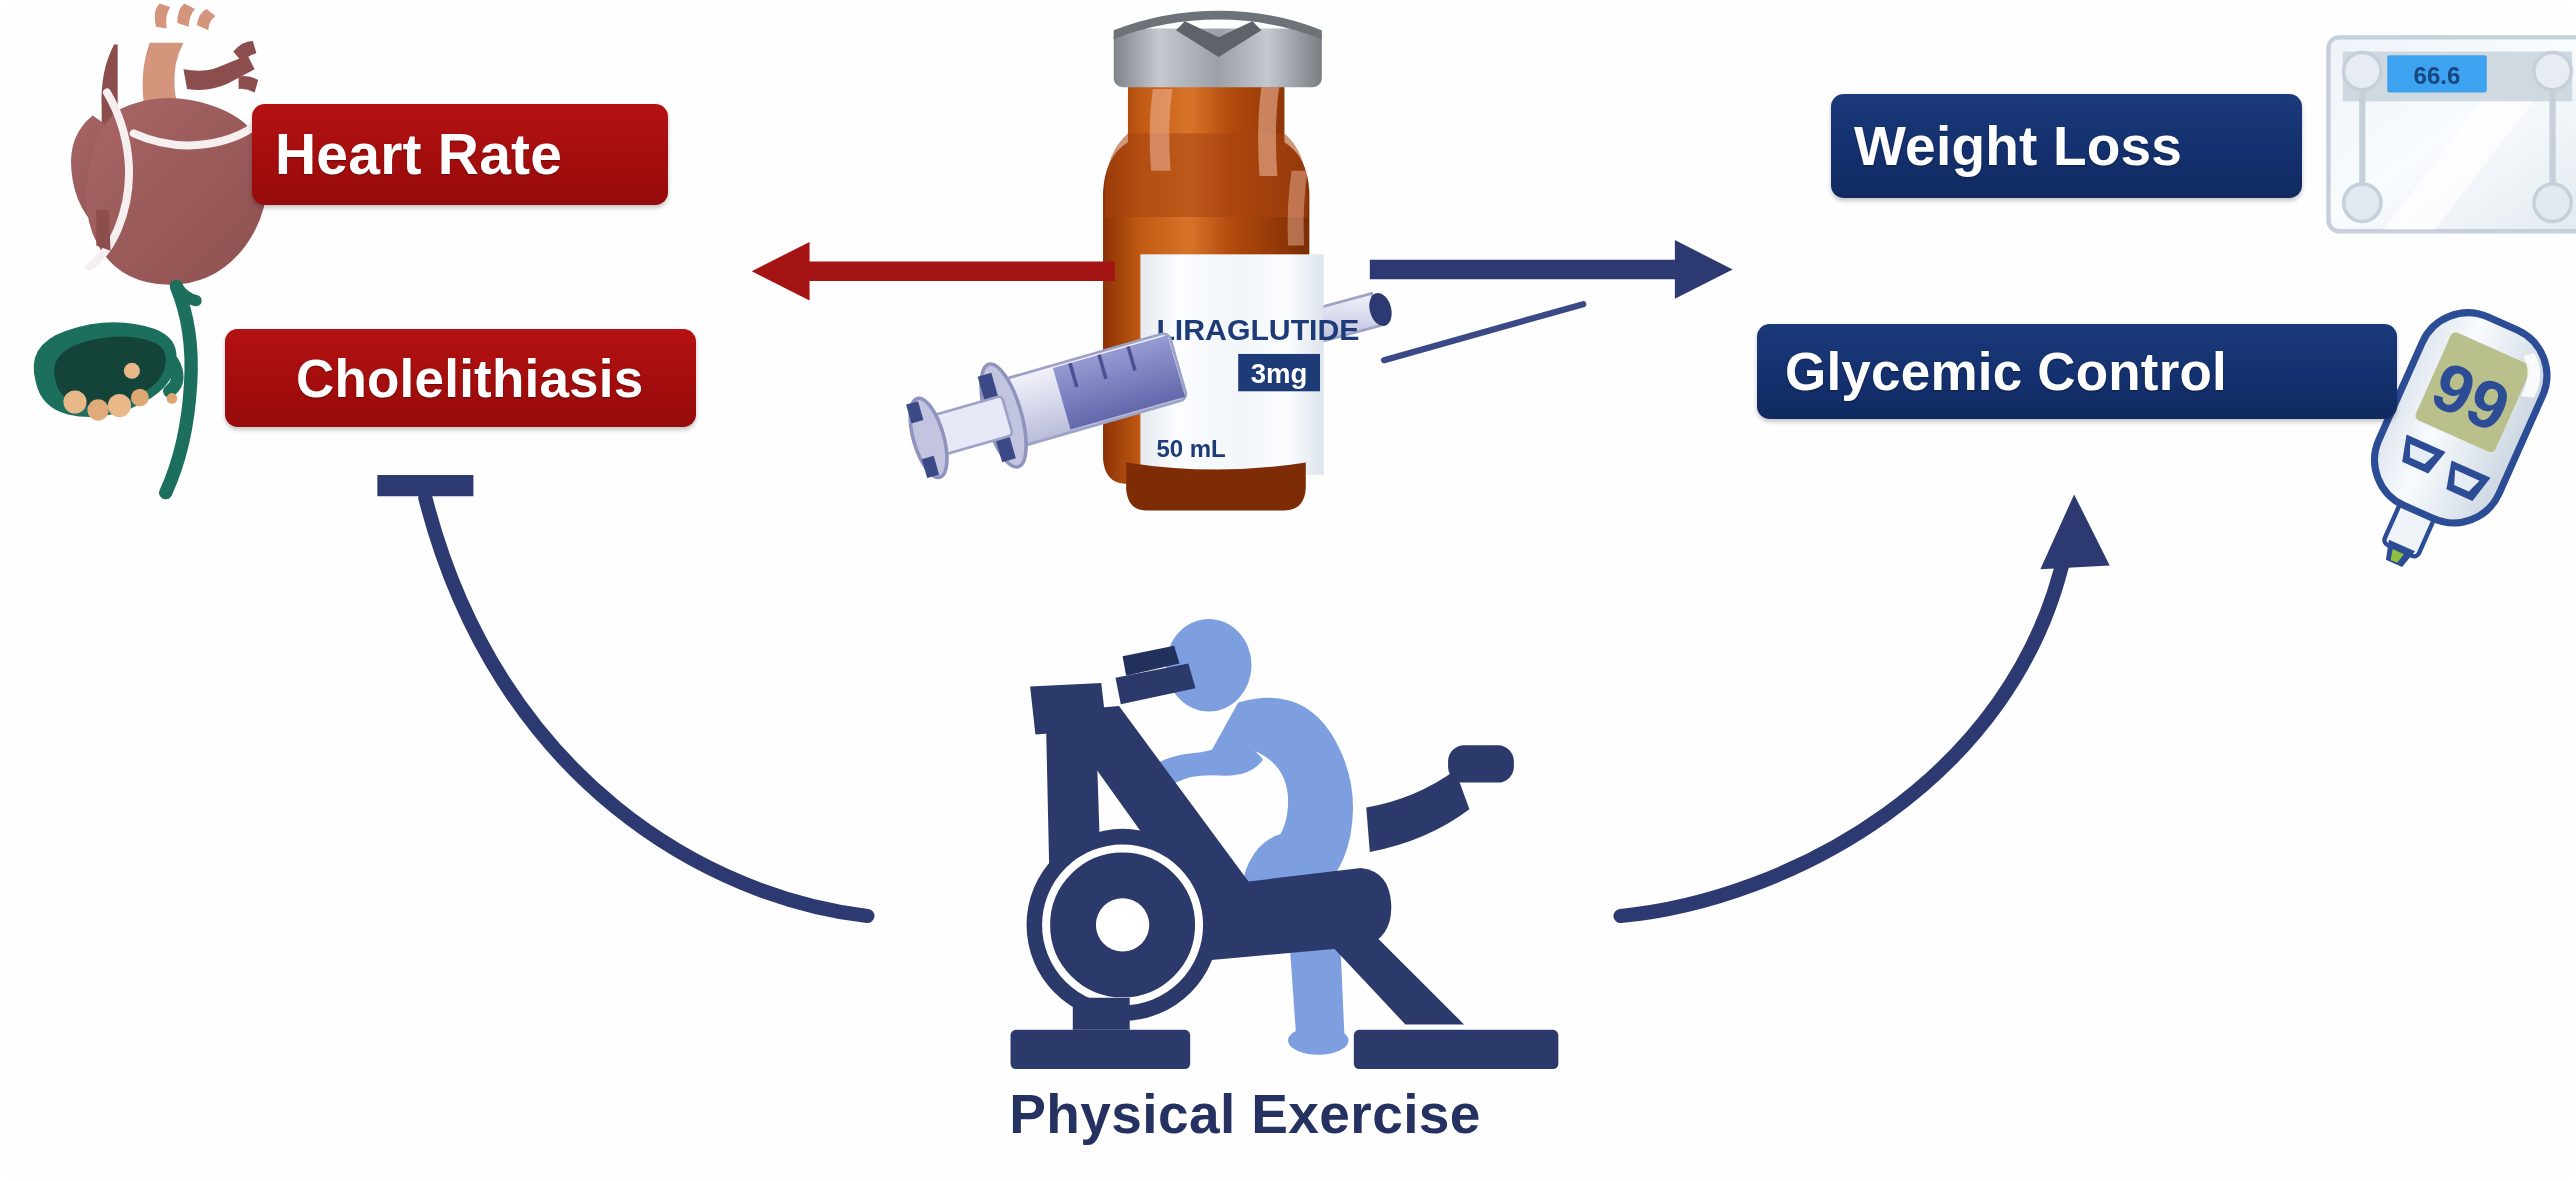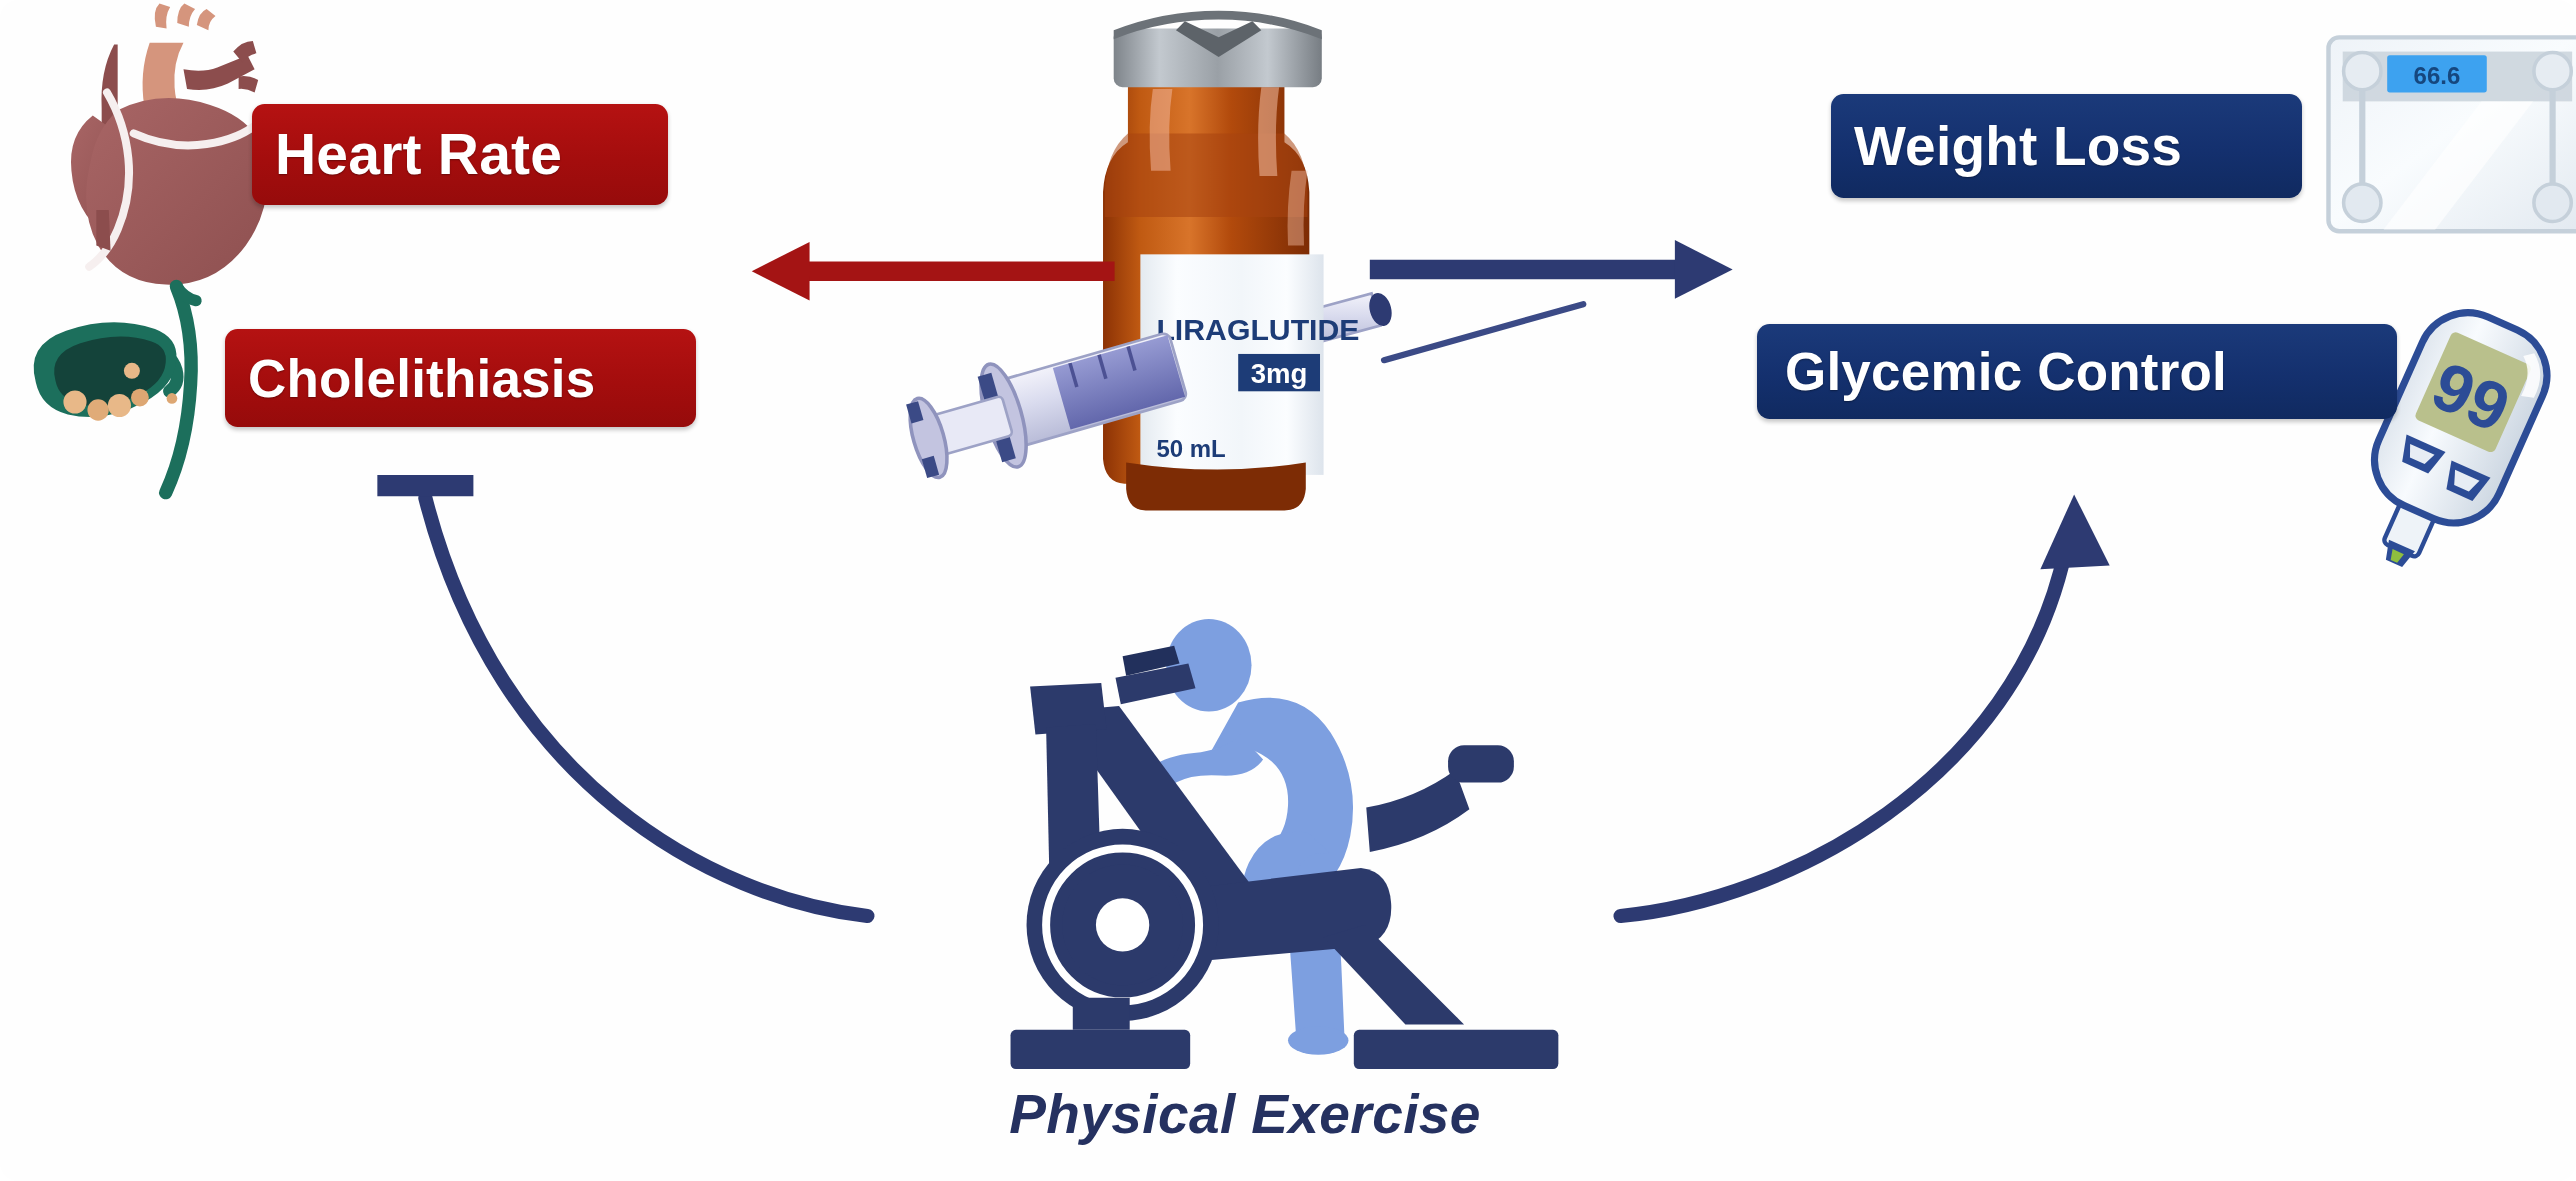--- a/index.html
+++ b/index.html
@@ -41,40 +41,39 @@
     line-height: 1;
     text-shadow: 0 0.9px 1.8px rgba(0,0,0,0.35);
   }
   .pill-red  { background: linear-gradient(180deg,#b51212 0%, #a40d0d 55%, #960b0b 100%); }
   .pill-navy { background: linear-gradient(180deg,#1b3a7a 0%, #14306e 55%, #102a60 100%); }
 
   #pill-heart-rate      { left: 252px;  top: 104px; width: 416px;  height: 101px; }
   #pill-heart-rate span { font-size: 57px; }
 
   #pill-cholelithiasis      { left: 225px; top: 329px; width: 471px; height: 98px; }
-  #pill-cholelithiasis span { font-size: 53px; }
+  #pill-cholelithiasis span { font-size: 53px; margin-left: 48px; }
 
   #pill-weight-loss      { left: 1831px; top: 94px; width: 471px;  height: 104px; }
   #pill-weight-loss span { font-size: 55px; }
 
   #pill-glycemic-control      { left: 1757px; top: 324px; width: 640px; height: 95px; padding-left: 28px; }
   #pill-glycemic-control span { font-size: 53px; }
 
   
   #exercise-caption {
     position: absolute;
     left: 907px;
     top: 1082px;
     width: 676px;
     text-align: center;
     color: #253160;
     font-size: 55px;
     font-weight: bold;
     letter-spacing: 0.4px;
-    font-style: italic;
   }
 
   
   .layer {
     position: absolute;
     left: 0; top: 0;
     width: 2576px;
     height: 1181px;
     pointer-events: none;
   }

